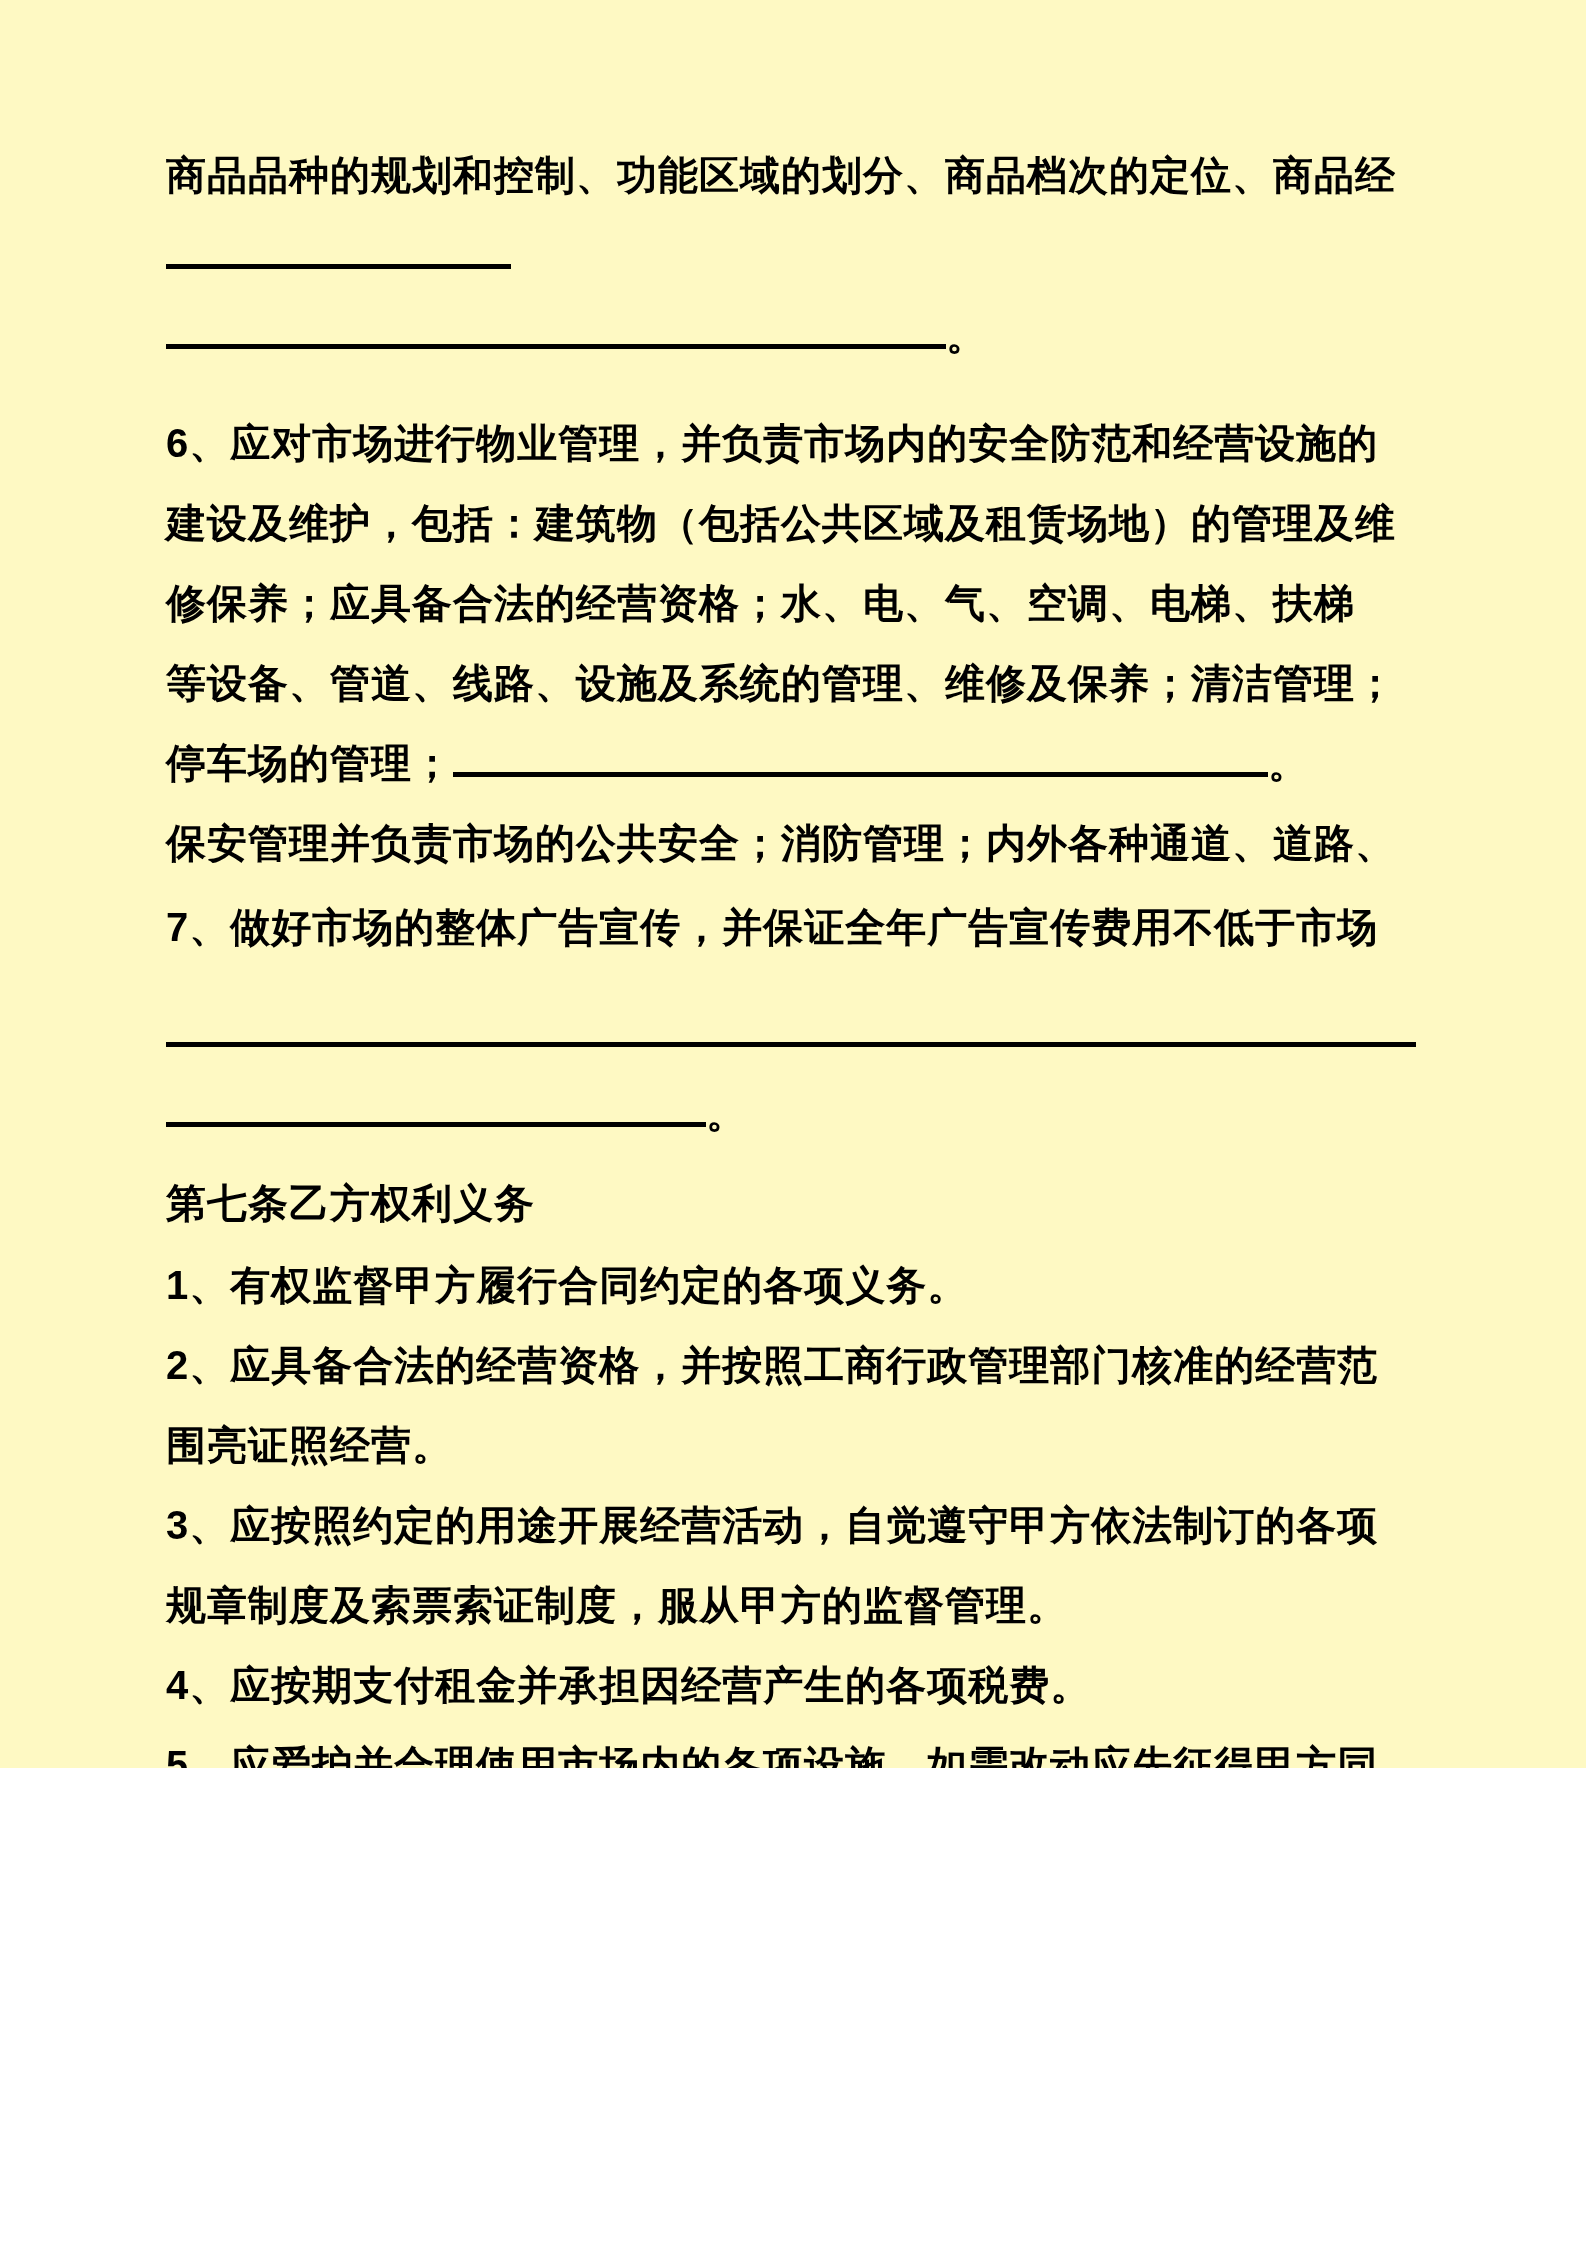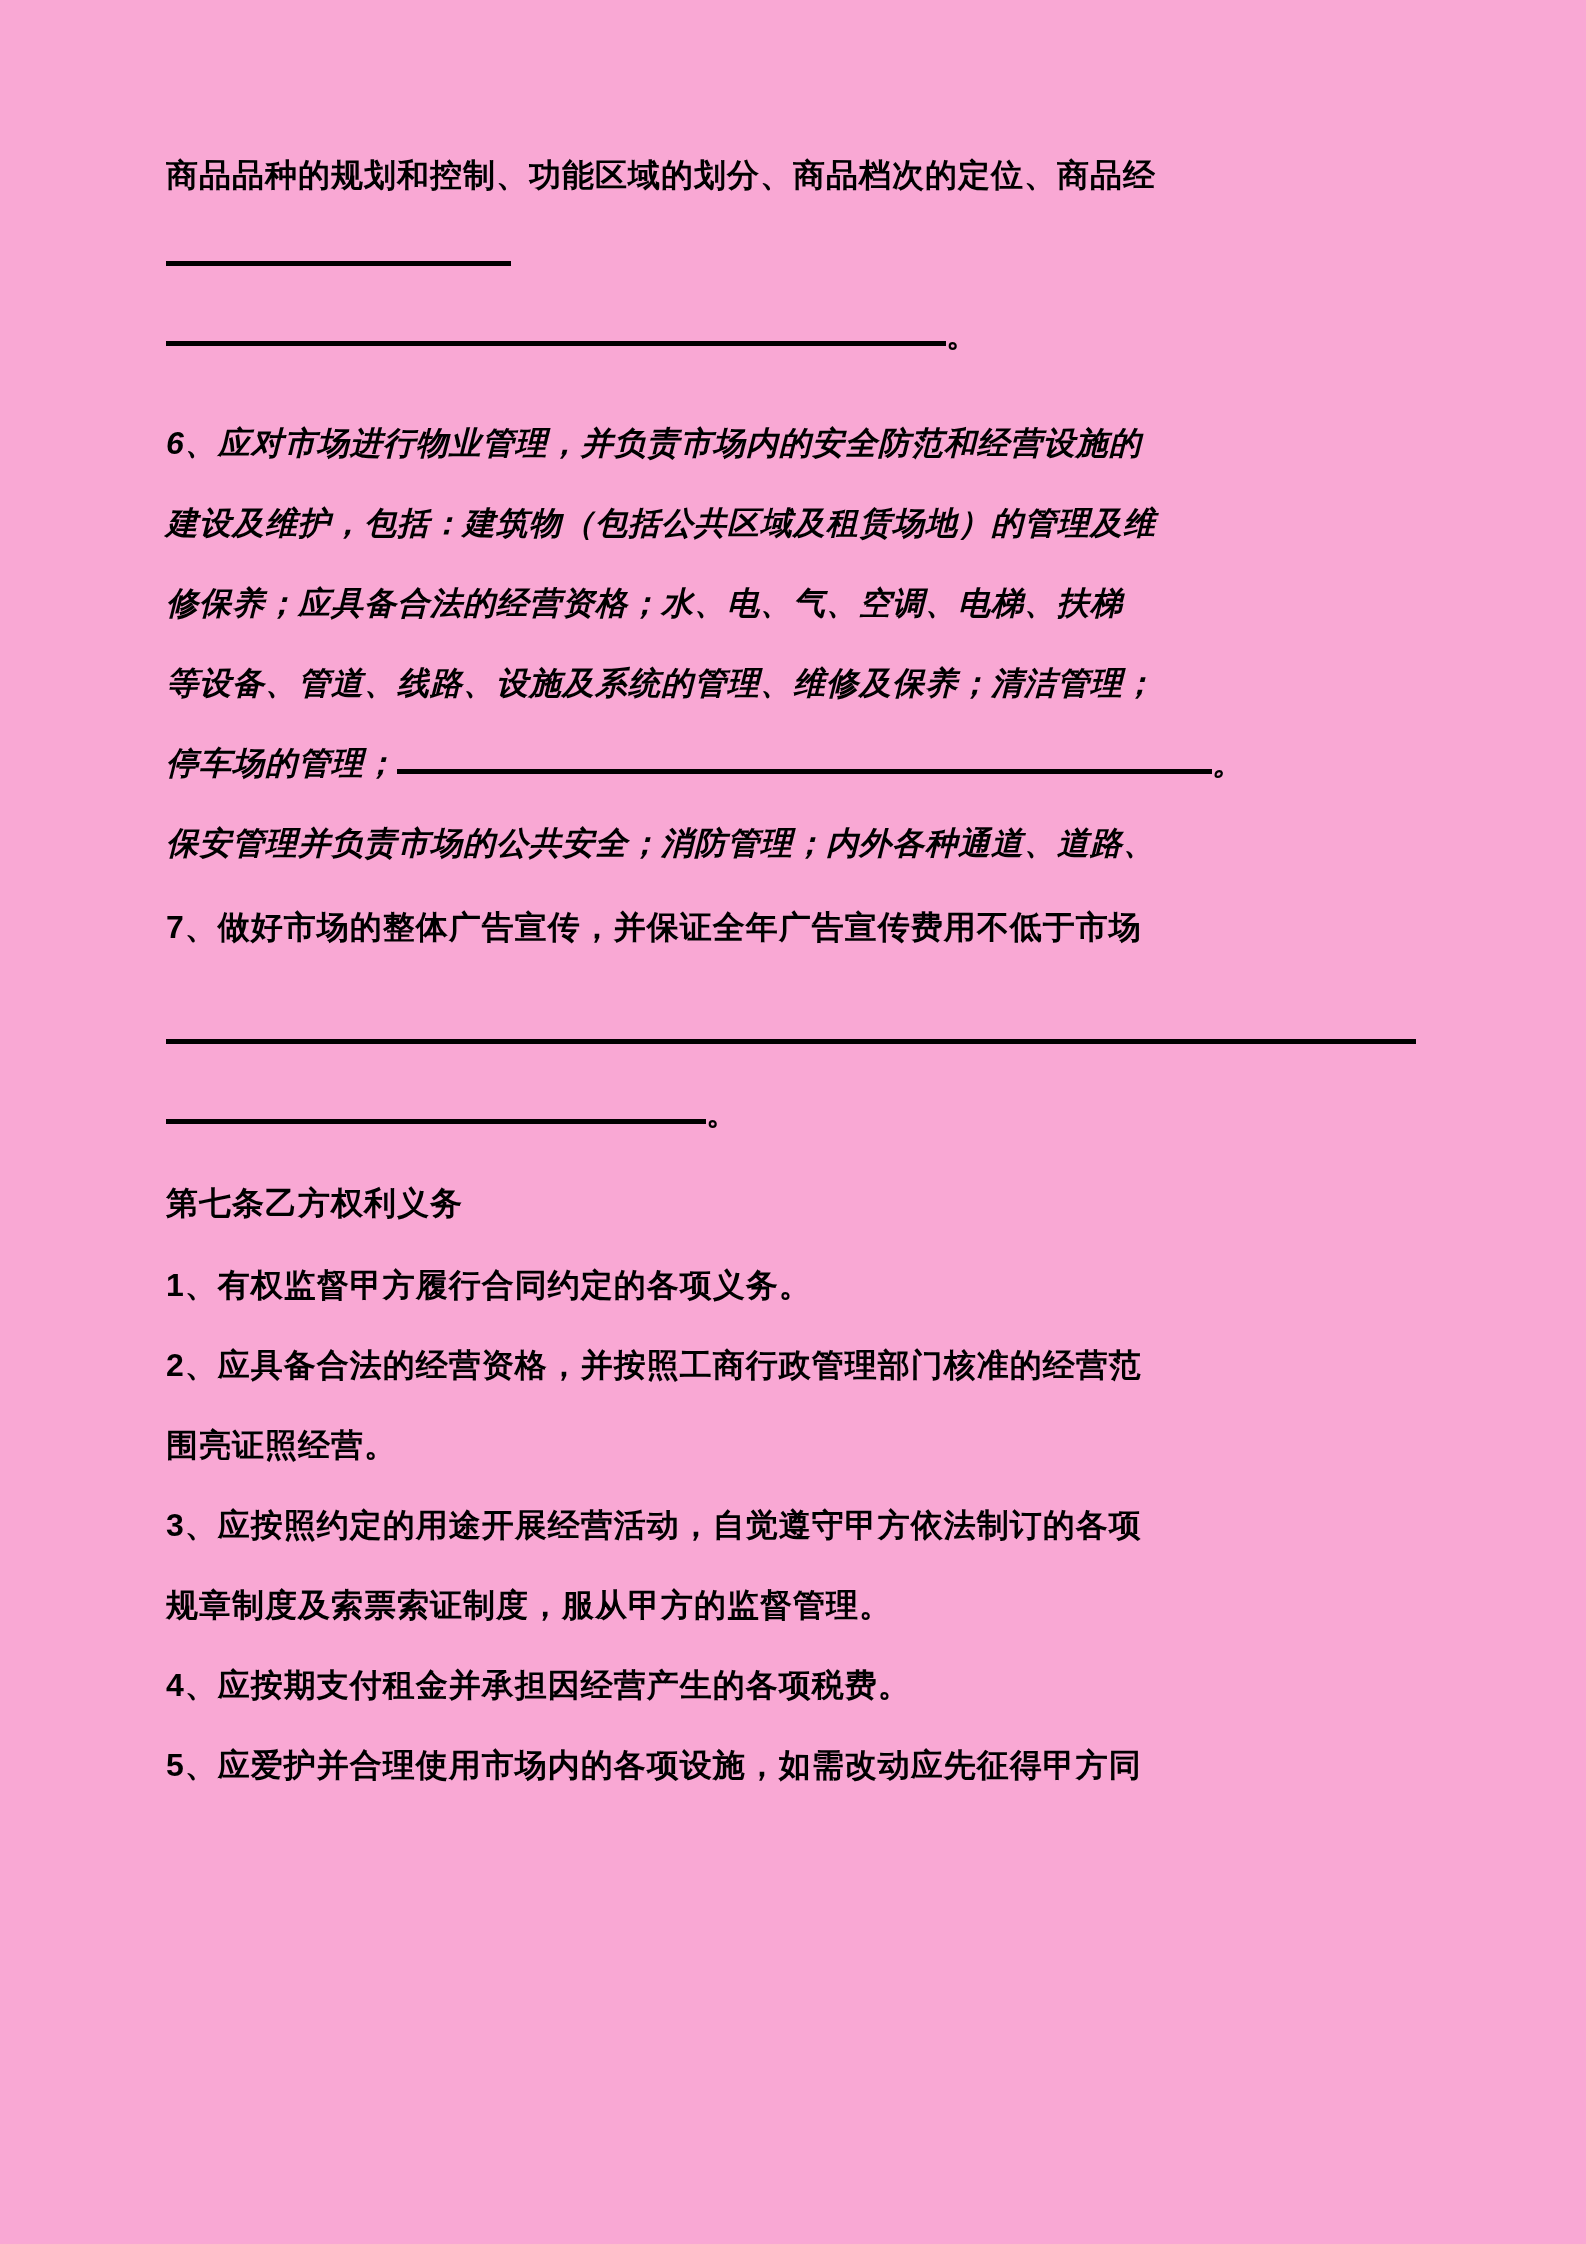--- a/index.html
+++ b/index.html
@@ -3,27 +3,27 @@
 <meta charset="utf-8">
 <style>
   html, body {
     margin: 0;
     padding: 0;
     background: #ffffff;
   }
   .page {
     position: relative;
     width: 1586px;
-    height: 2244px;
+    height: 1768px;
     box-sizing: border-box;
-    background: #f9a8d4;
+    background: #fef9c3;
     color: #000000;
     font-family: "Liberation Sans", sans-serif;
     font-weight: bold;
-    font-size: 32px;
+    font-size: 40px;
     letter-spacing: 1px;
     padding: 135px 160px 0 166px;
     overflow: hidden;
   }
   .paragraph {
     margin: 0;
   }
   .line {
     height: 80px;
     line-height: 80px;
@@ -33,21 +33,21 @@
     vertical-align: baseline;
   }
   .blank {
     display: inline-block;
     border-bottom: 5px solid #000000;
     height: 30px;
     vertical-align: baseline;
   }
   
   [data-name="para-services-continuation"] { margin-bottom: 28px; }
-  [data-name="clause-6-property-management"] { margin-bottom: 4px; font-style: italic; }
+  [data-name="clause-6-property-management"] { margin-bottom: 4px; }
   [data-name="clause-7-advertising"] { margin-bottom: 26px; }
   [data-name="blank-clause"] { margin-bottom: 10px; }
   [data-name="clause-heading-article-7"] { margin-bottom: 2px; }
 </style>
 </head>
 <body>
 
 <div class="page" data-name="document-page">
   <div data-name="document-body" id="doc-body">
       <div class="paragraph" data-name="para-services-continuation">

